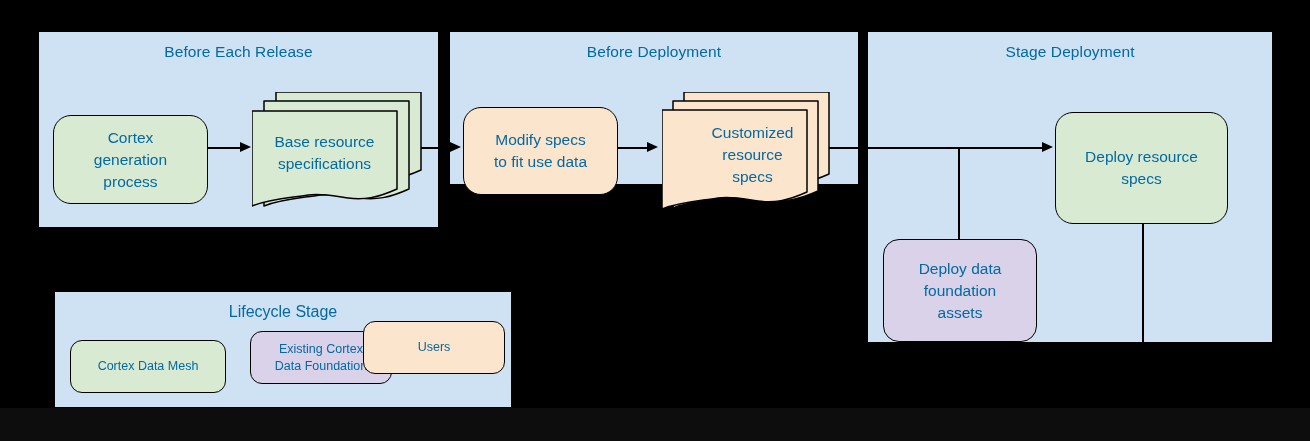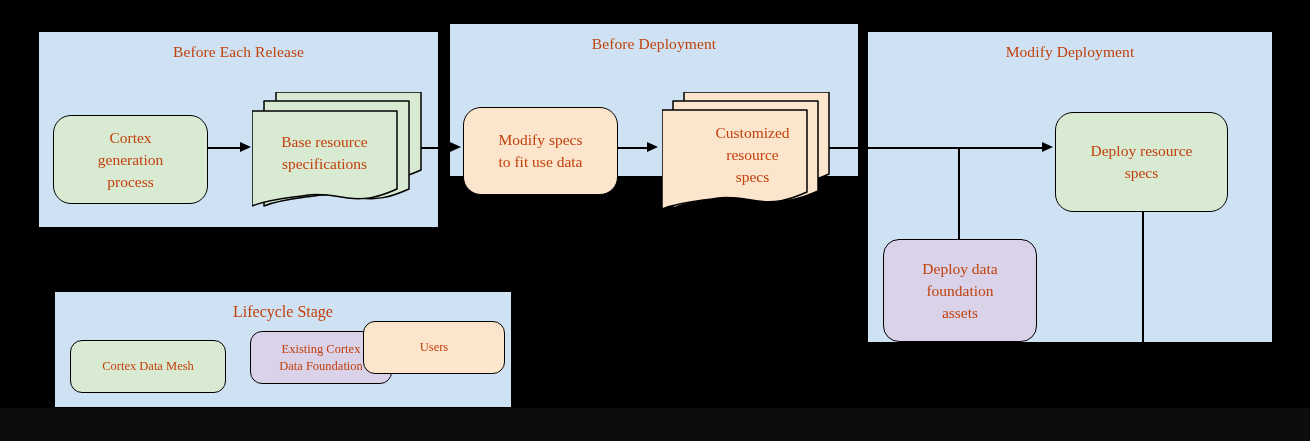--- a/index.html
+++ b/index.html
@@ -1,37 +1,37 @@
 <!DOCTYPE html>
 <html><head>
 <meta charset="utf-8">
 <style>
   html,body{margin:0;padding:0;background:#000;}
   #stage{
     position:relative;width:1310px;height:441px;background:#000;overflow:hidden;
-    font-family:Liberation Serif, serif;color:#c2410c;
+    font-family:Liberation Sans, sans-serif;color:#0369a1;
   }
   .band{position:absolute;left:0;top:408px;width:1310px;height:33px;background:#0d0d0d;}
   .panel{position:absolute;background:#cfe2f3;}
   #panel-release{left:39px;top:32px;width:399px;height:195px;}
-  #panel-before-deploy{left:450px;top:24px;width:408px;height:152px;}
+  #panel-before-deploy{left:450px;top:32px;width:408px;height:152px;}
   #panel-during-deploy{left:868px;top:32px;width:404px;height:310px;}
   #legend{left:55px;top:292px;width:456px;height:115px;}
   .panel-title{position:absolute;left:0;top:11px;width:100%;text-align:center;
     font-size:15.5px;letter-spacing:.1px;}
   .legend-title{position:absolute;left:0;top:11px;width:100%;text-align:center;font-size:16px;}
   .node{position:absolute;border:1.5px solid #000;border-radius:18px;
     display:flex;align-items:center;justify-content:center;text-align:center;
     font-size:15.5px;line-height:1.42;white-space:pre-line;box-sizing:border-box;}
   .green{background:#d9ead3;margin-top:9px;}
   .orange{background:#fce5cd;}
   .purple{background:#d9d2e9;}
   #node-cortex-generation{left:53px;top:106px;width:155px;height:89px;}
   #node-modify-specs{left:463px;top:107px;width:155px;height:88px;}
-  #node-deploy-resource{left:1055px;top:103px;width:173px;height:100px;}
+  #node-deploy-resource{left:1055px;top:103px;width:173px;height:112px;}
   #node-deploy-foundation{left:883px;top:239px;width:154px;height:103px;border-radius:16px;}
   .doc-stack{position:absolute;}
   #docs-base{left:252px;top:92px;}
   #docs-custom{left:662px;top:92px;}
   .doc-label{position:absolute;display:flex;align-items:center;justify-content:center;
     text-align:center;font-size:15.5px;line-height:1.42;white-space:pre-line;}
   #label-base{left:252px;top:111px;width:145px;height:84px;}
   #label-custom{left:662px;top:110px;width:145px;height:90px;padding-left:18px;}
   .line{position:absolute;background:#000;}
   .tri-right{position:absolute;width:0;height:0;
@@ -54,21 +54,21 @@
 
   <div class="band"></div>
 
   <div class="panel" id="panel-release">
     <div class="panel-title">Before Each Release</div>
   </div>
   <div class="panel" id="panel-before-deploy">
     <div class="panel-title">Before Deployment</div>
   </div>
   <div class="panel" id="panel-during-deploy">
-    <div class="panel-title">Modify Deployment</div>
+    <div class="panel-title">Stage Deployment</div>
   </div>
 
   <div class="line" style="left:208px;top:147px;width:34px;height:2px;"></div>
   <div class="tri-right" style="left:240px;top:142px;"></div>
 
   <div class="line" style="left:414px;top:147px;width:37px;height:2px;"></div>
   <div class="tri-right" style="left:450px;top:142px;"></div>
 
   <div class="line" style="left:539px;top:204px;width:2px;height:23px;"></div>
   <div class="tri-up" style="left:534px;top:194px;"></div>

